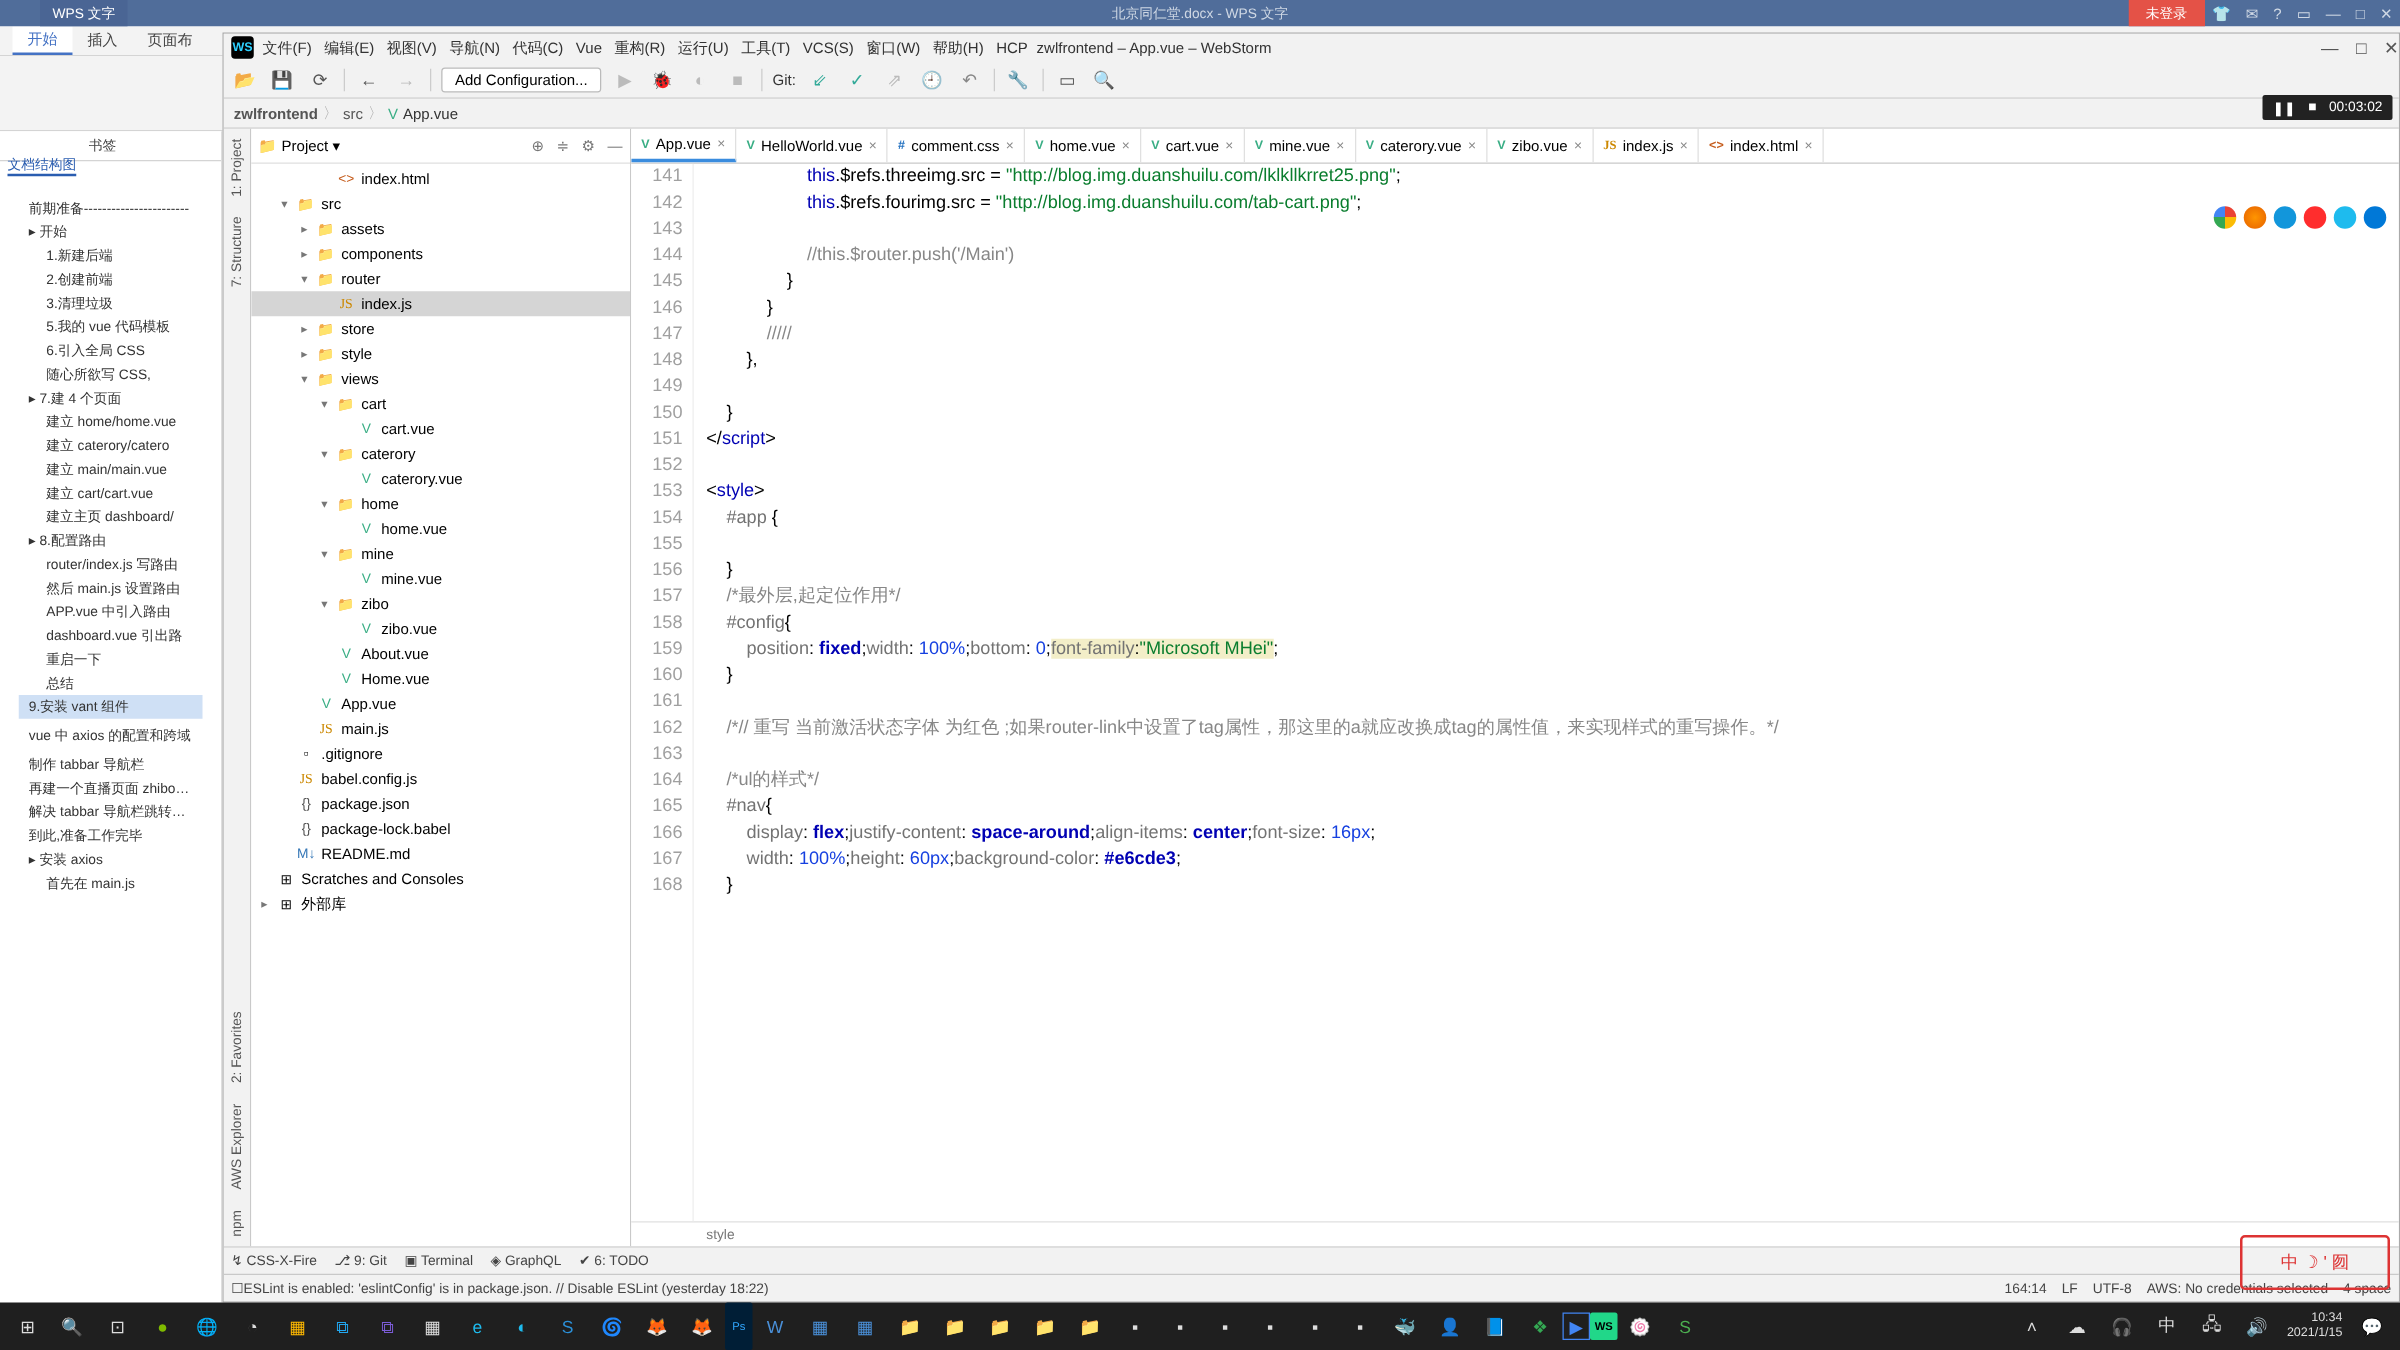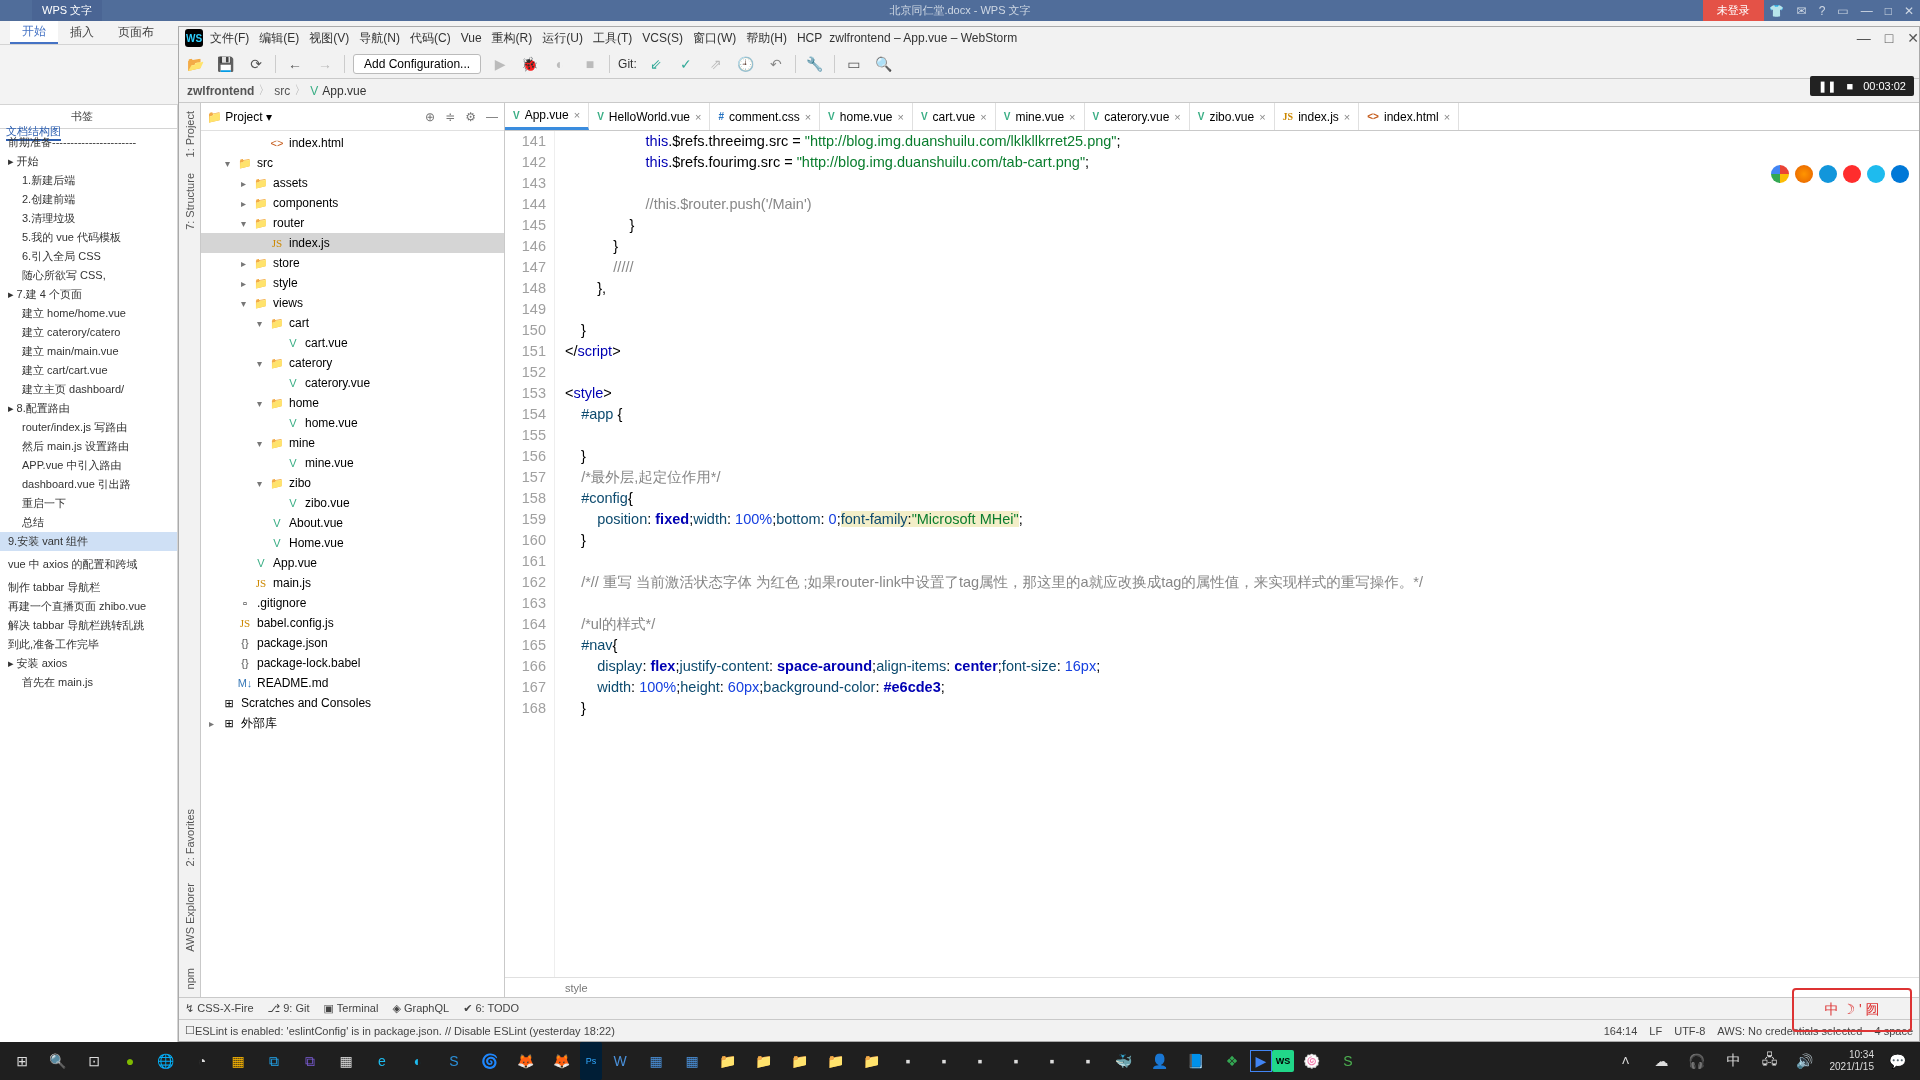--- a/index.html
+++ b/index.html
@@ -17,21 +17,21 @@
 .wps-tabs { height: 24px; background: #f3f3f3; border-bottom: 1px solid #d4d4d4; display: flex; align-items: center; padding-left: 10px; }
 .wps-tab { padding: 0 12px; height: 100%; display: flex; align-items: center; font-size: 12px; color: #444; }
 .wps-tab.active { background: #fff; color: #4472c4; border-bottom: 2px solid #4472c4; }
 
 
 .wps-toolbar { height: 60px; background: #f3f3f3; border-bottom: 1px solid #d4d4d4; }
 
 
 .wps-sidebar { position: absolute; left: 0; top: 105px; width: 178px; bottom: 38px; background: #fff; border-right: 1px solid #d4d4d4; font-size: 11px; overflow: hidden; }
 .wps-sb-tabs { height: 24px; display: flex; align-items: center; border-bottom: 1px solid #d4d4d4; padding-left: 6px; gap: 10px; color: #444; }
-.wps-outline { padding: 4px 0; color: #333; }
+.wps-outline { padding: 4px 15px; color: #333; margin-top: 24px; }
 .wps-outline-item { padding: 2px 8px 2px 28px; white-space: nowrap; overflow: hidden; text-overflow: ellipsis; cursor: pointer; }
 .wps-outline-item.l0 { padding-left: 8px; }
 .wps-outline-item.l1 { padding-left: 22px; }
 .wps-outline-item.sel { background: #cfe0f5; }
 
 
 .ws { position: absolute; left: 178px; top: 26px; right: 0; bottom: 38px; background: #f2f2f2; border: 1px solid #aaa; display: flex; flex-direction: column; }
 .ws-winbtns { margin-left: auto; display: flex; gap: 14px; color: #555; font-size: 14px; }
 
 .ws-menubar { height: 22px; display: flex; align-items: center; gap: 2px; padding-left: 6px; background: #f2f2f2; font-size: 12px; color: #333; position: relative; }
@@ -78,21 +78,21 @@
 .ws-edtab.active { background: #fff; border-bottom: 3px solid #3a8cde; }
 .ws-edtab .close { color: #888; font-size: 11px; }
 .ws-code { flex: 1; display: flex; font-family: Consolas, "Courier New", monospace; font-size: 14.5px; line-height: 21px; overflow: hidden; position: relative; }
 .ws-gutter { width: 50px; text-align: right; padding: 0 8px 0 0; color: #a0a0a0; background: #fff; border-right: 1px solid #eee; user-select: none; }
 .ws-lines { flex: 1; padding-left: 10px; white-space: pre; overflow: hidden; }
 .kw { color: #0000b3; }
 .str { color: #0a7d2e; }
 .cmt { color: #878787; }
 .url { color: #0a7d2e; text-decoration-color: #888; }
 .num { color: #1640e0; }
-.prop { color: #0c4a6e; }
+.prop { color: #737373; }
 .val { color: #0000b3; font-weight: bold; }
 .hlspan { background: #f3eec8; }
 .crumb-bar { height: 20px; border-top: 1px solid #e0e0e0; display: flex; align-items: center; padding-left: 60px; font-size: 11px; color: #777; }
 
 
 .brow-icons { position: absolute; top: 34px; right: 10px; display: flex; gap: 6px; }
 .brow-icons span { width: 18px; height: 18px; border-radius: 50%; display: inline-block; }
 
 .ws-bottombar { height: 22px; display: flex; align-items: center; border-top: 1px solid #c9c9c9; background: #f2f2f2; font-size: 11px; color: #444; padding: 0 6px; gap: 14px; }
 .ws-bottom-item { cursor: pointer; }

